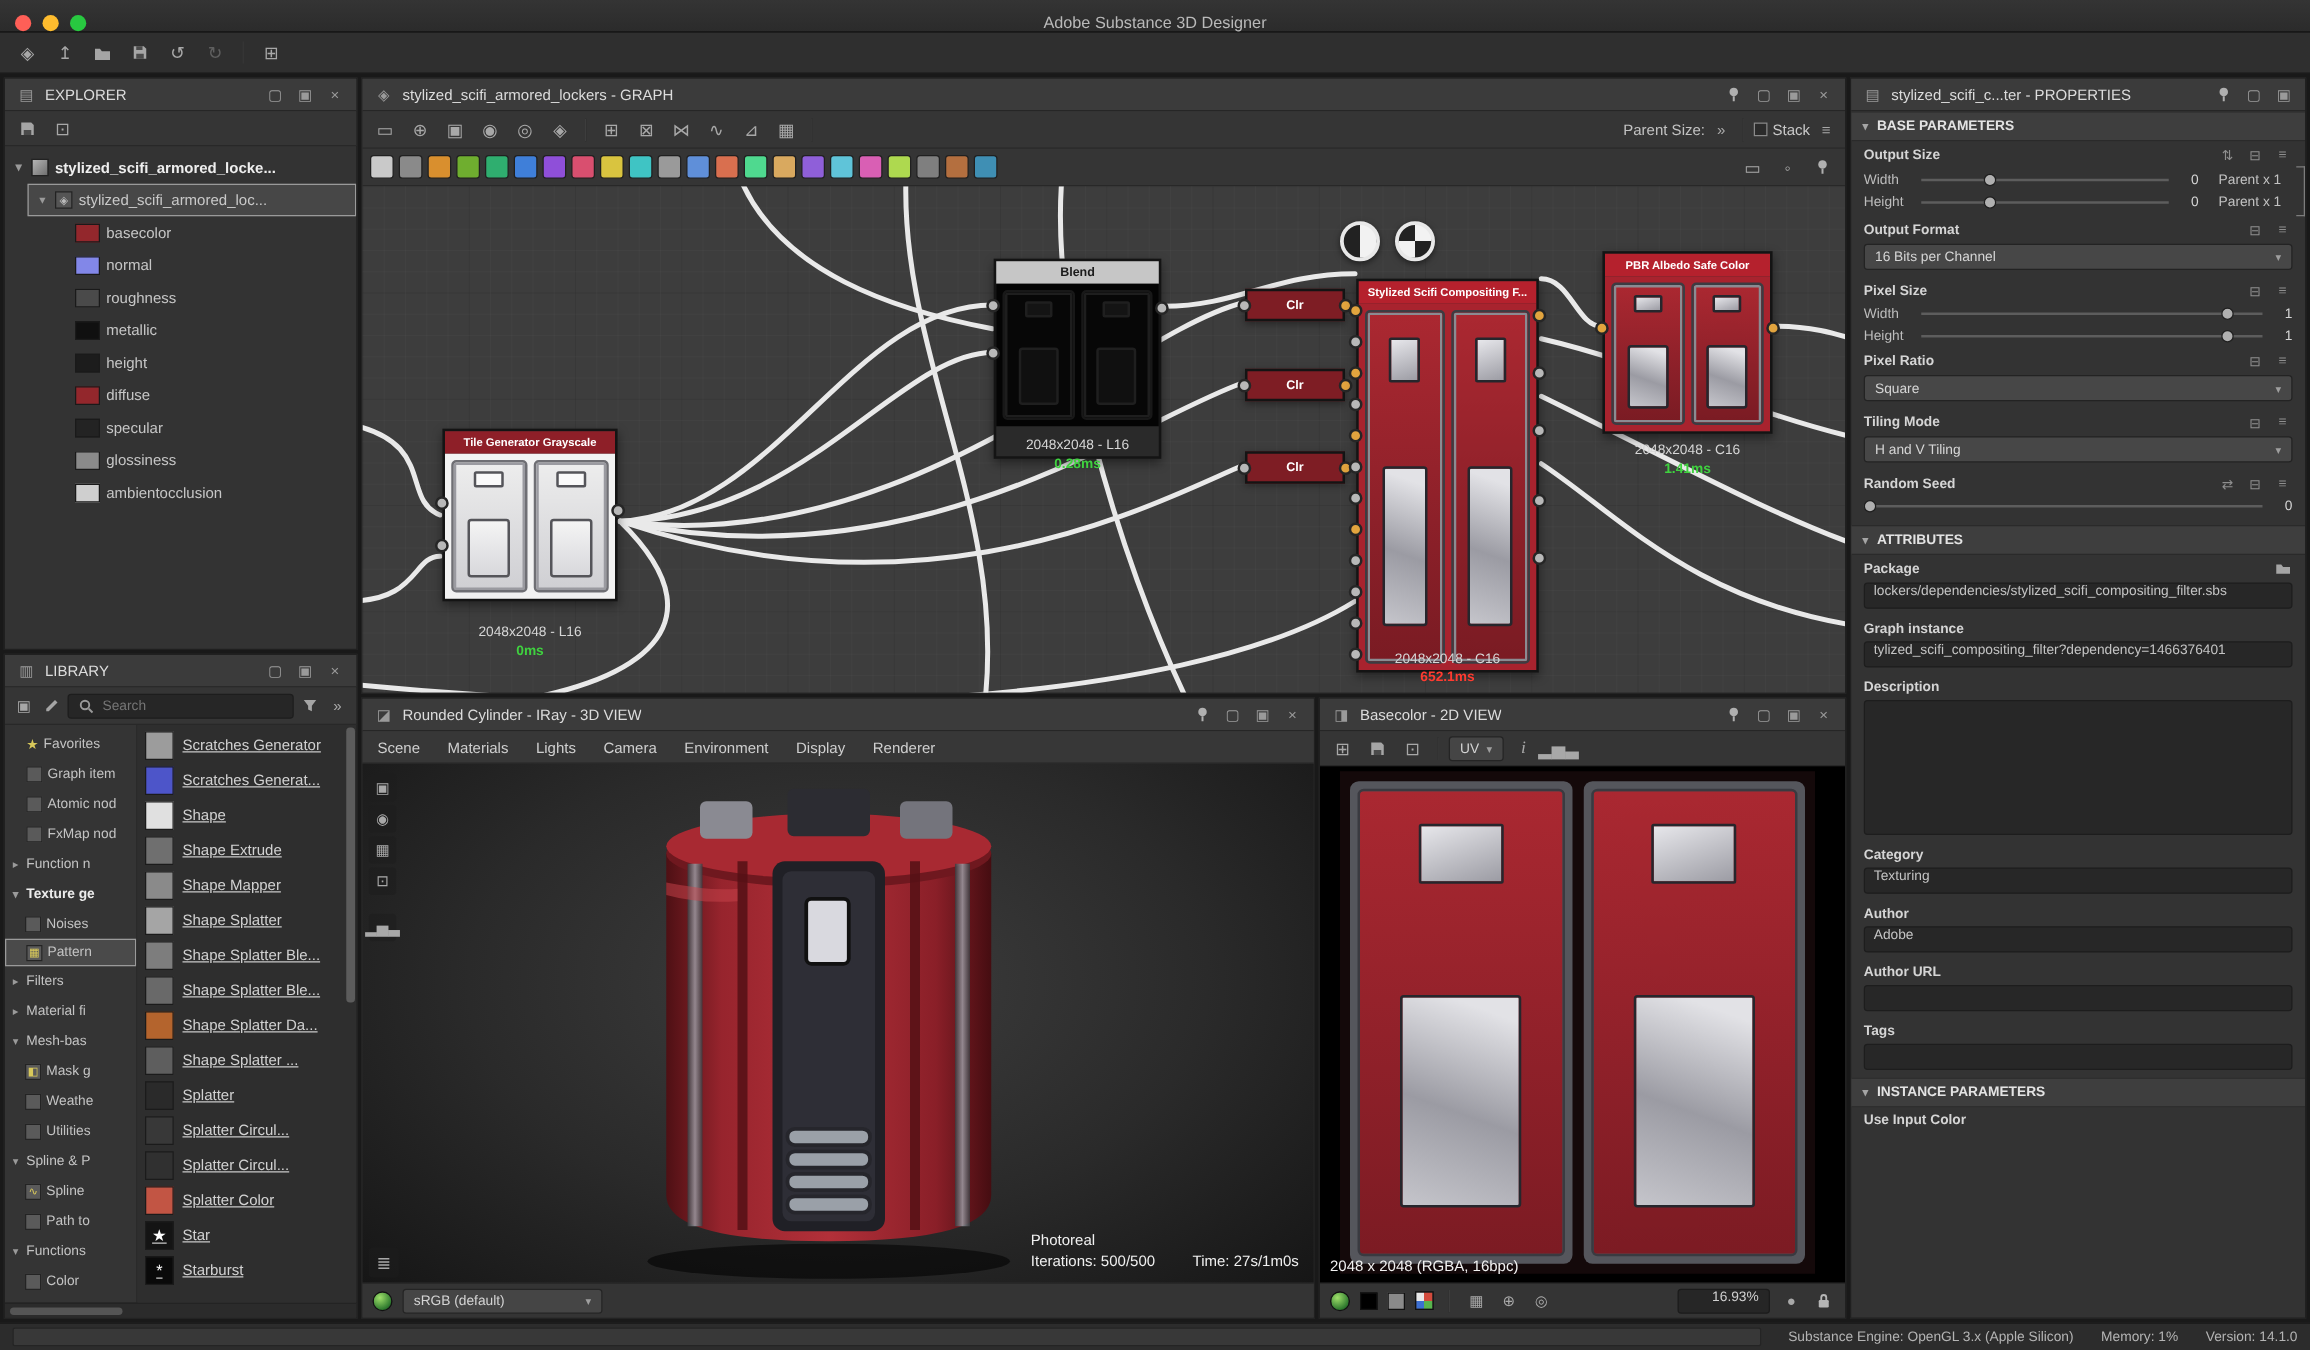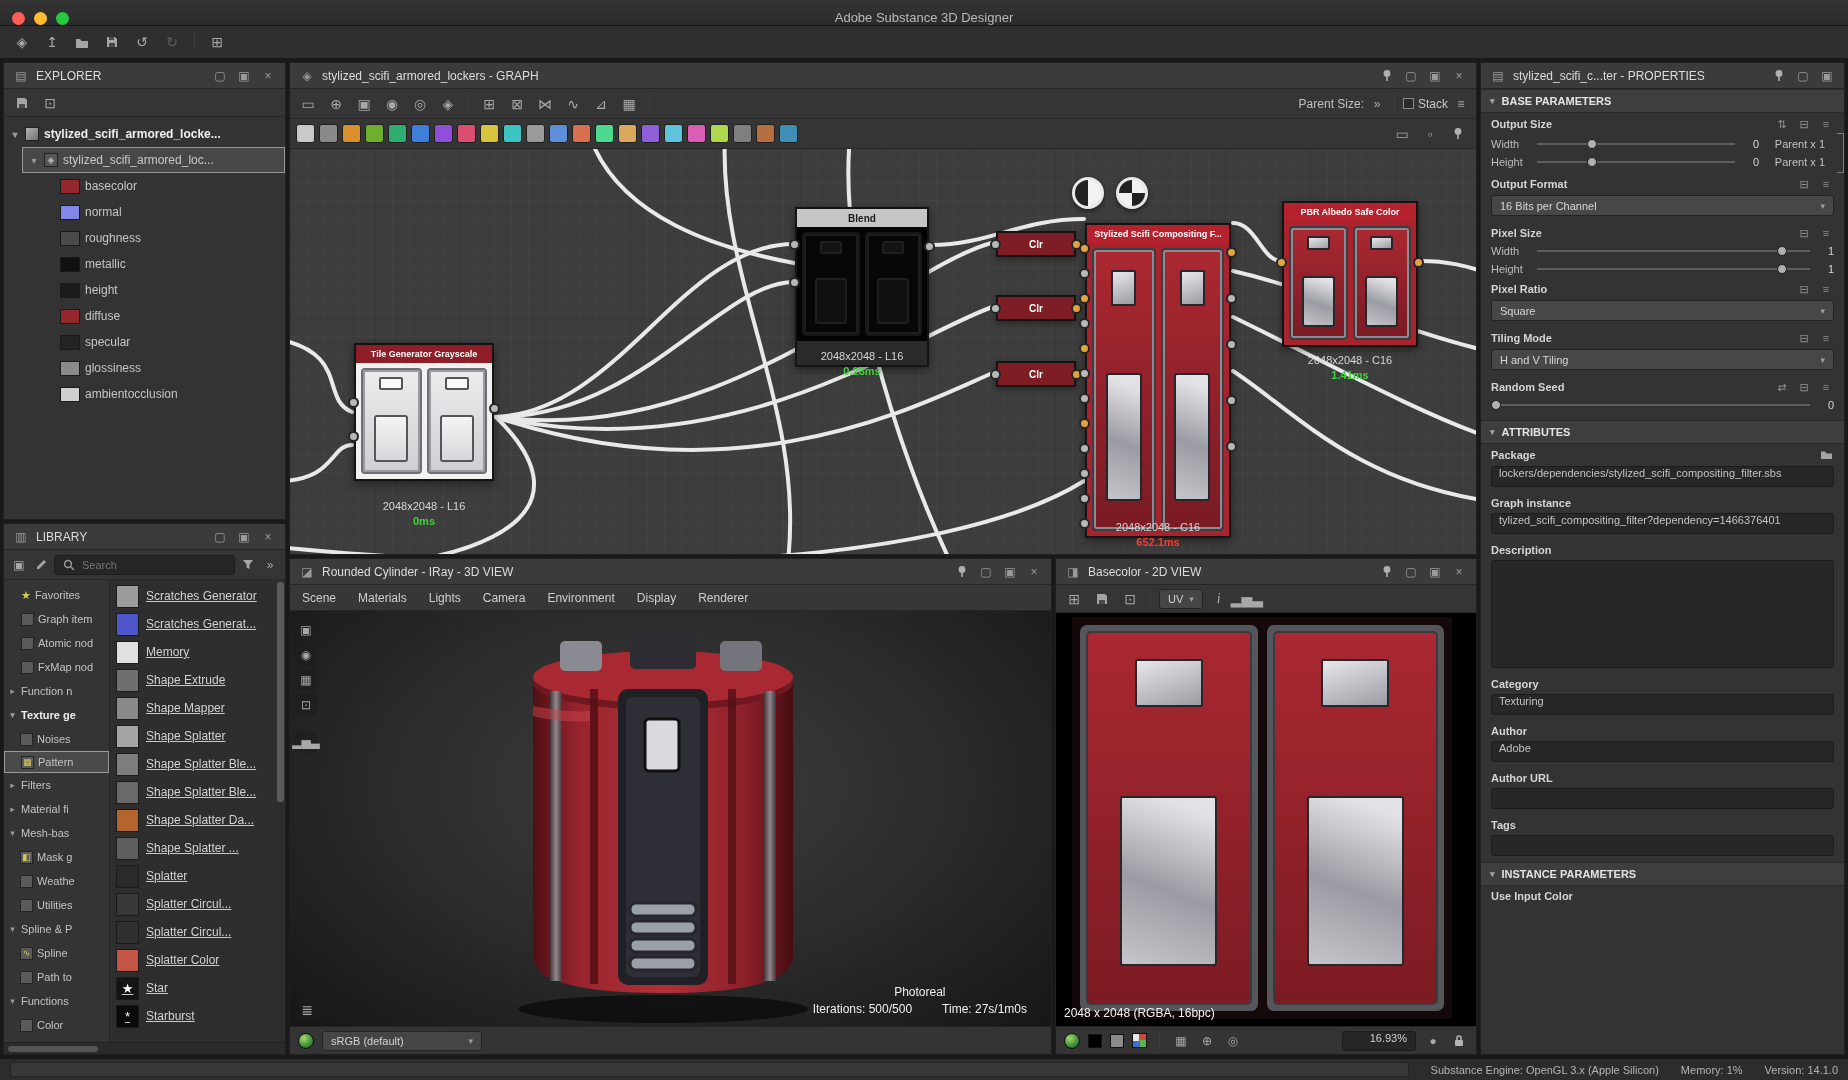--- a/index.html
+++ b/index.html
@@ -124,21 +124,21 @@
 
   
   .bottom-views { flex:1; display:flex; gap:3px; min-height:0; }
   .view3d { width:763px; flex:0 0 763px; }
   .menubar { height:26px; flex:0 0 26px; background:#373737; border-bottom:1px solid #272727;
     display:flex; align-items:center; gap:22px; padding:0 12px; font-size:12px; color:#cfcfcf; }
   .canvas3d { position:relative; flex:1; overflow:hidden;
     background:radial-gradient(ellipse at 50% 42%, #3e3e3e 0%, #2a2a2a 55%, #161616 100%); }
   .side-tools { position:absolute; left:5px; top:8px; display:flex; flex-direction:column; gap:3px; }
   .side-tools .ico { background:rgba(30,30,30,.55); width:22px; height:22px; font-size:12px; }
-  .render-info { position:absolute; right:24px; bottom:8px; text-align:center; color:#f0f0f0; font-size:12px; line-height:17px; }
+  .render-info { position:absolute; right:12px; bottom:8px; text-align:left; color:#f0f0f0; font-size:12px; line-height:17px; }
   .render-info .row2 { display:flex; gap:30px; }
   .viewbar { height:28px; flex:0 0 28px; background:#343434; border-top:1px solid #242424;
     display:flex; align-items:center; gap:8px; padding:0 8px; }
   .drop { background:#454545; border:1px solid #242424; border-radius:3px; height:20px;
     display:flex; align-items:center; gap:6px; padding:0 8px; font-size:11px; color:#d4d4d4; }
   .drop .caret { font-size:9px; color:#9f9f9f; }
   .matball { width:16px; height:16px; border-radius:50%; background:radial-gradient(circle at 35% 30%, #9fe06a, #2f7a2f 70%, #123312); border:1px solid #111; }
 
   .view2d { flex:1; }
   .view2d .ptool { height:28px; flex:0 0 28px; }
@@ -410,21 +410,21 @@
             <div class="li-row">
                 <span class="li-thumb" style="background: rgb(156, 156, 156);"></span>
                 <span>Scratches Generator</span>
               </div>
             <div class="li-row">
                 <span class="li-thumb" style="background: rgb(77, 85, 201);"></span>
                 <span>Scratches Generat...</span>
               </div>
             <div class="li-row">
                 <span class="li-thumb" style="background: rgb(224, 224, 224);"></span>
-                <span>Memory</span>
+                <span>Shape</span>
               </div>
             <div class="li-row">
                 <span class="li-thumb" style="background: rgb(111, 111, 111);"></span>
                 <span>Shape Extrude</span>
               </div>
             <div class="li-row">
                 <span class="li-thumb" style="background: rgb(138, 138, 138);"></span>
                 <span>Shape Mapper</span>
               </div>
             <div class="li-row">

